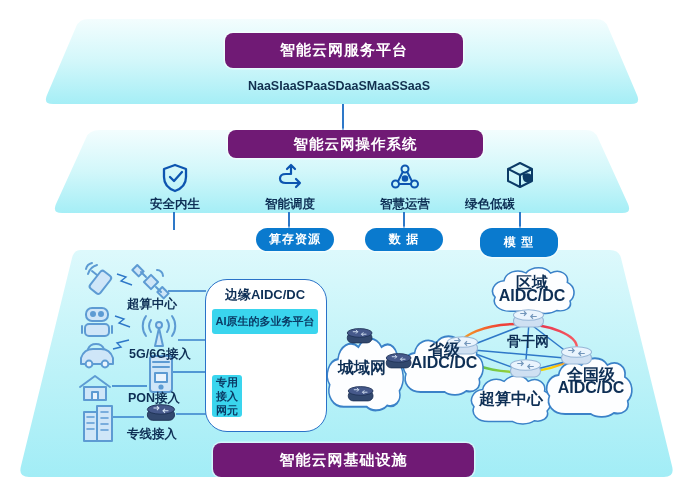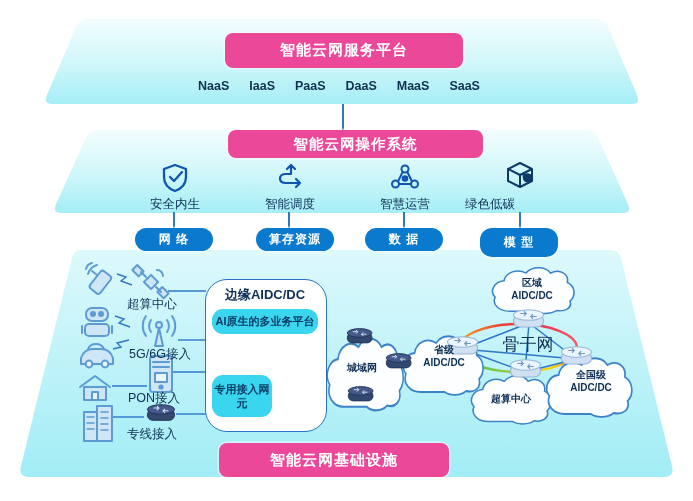--- a/index.html
+++ b/index.html
@@ -2,34 +2,34 @@
 <html><head>
 <meta charset="utf-8">
 <style>
   html,body{margin:0;padding:0;background:#fff}
   .stage{position:relative;width:693px;height:501px;background:#fff;
          font-family:"Liberation Sans","DejaVu Sans",sans-serif;overflow:hidden}
   .abs{position:absolute}
   svg.bg{position:absolute;left:0;top:0;z-index:0}
   .txt{z-index:2}
   .ctr{transform:translateX(-50%);text-align:center;white-space:nowrap}
-  .title-box{background:#ec4899;color:#fff;font-weight:bold;font-size:15px;border-radius:8px;
+  .title-box{background:#701a75;color:#fff;font-weight:bold;font-size:15px;border-radius:8px;
              display:flex;align-items:center;justify-content:center;letter-spacing:1px;
              box-shadow:0 0 0 1.5px rgba(255,255,255,.5)}
   .pill{background:#0a7ace;color:#fff;font-weight:bold;font-size:12px;border-radius:12px;
         display:flex;align-items:center;justify-content:center;letter-spacing:1px;
         box-shadow:0 0 0 1.5px rgba(255,255,255,.55)}
-  .svc-row{display:flex;justify-content:space-between}
+  .svc-row{display:flex;justify-content:center}
   .svc{font-size:12.5px;font-weight:bold;color:#12304f}
-  .cap-label,.acc-label{font-size:12.5px;font-weight:normal;color:#0e2f55}
-  .cloud-label{font-size:10px;font-weight:bold;color:#0e2f55;line-height:13px}
-  .bk-label{font-size:17px;font-weight:normal;color:#0e2f55}
+  .cap-label,.acc-label{font-size:12.5px;font-weight:bold;color:#0e2f55}
+  .cloud-label{font-size:16px;font-weight:bold;color:#0e2f55;line-height:13px}
+  .bk-label{font-size:14px;font-weight:bold;color:#0e2f55}
   .edge-box{background:#fff;border:1.6px solid #2a72c8;border-radius:22px;z-index:1}
   .edge-title{font-size:13px;font-weight:bold;color:#0e2f55}
-  .cyan{background:#3ad5ee;color:#0a3c66;font-weight:bold;font-size:11px;border-radius:11px;
+  .cyan{background:#3ad5ee;color:#0a3c66;font-weight:bold;font-size:11px;border-radius:3px;
         display:flex;align-items:center;justify-content:center;text-align:center;line-height:13px}
 </style>
 </head>
 <body>
 
 <div class="stage">
 
 <svg class="bg" width="693" height="501" viewBox="0 0 693 501">
   <defs>
     <linearGradient id="gL12" x1="0" y1="0" x2="0" y2="1">
@@ -203,46 +203,45 @@
   <span class="svc">DaaS</span>
   <span class="svc">MaaS</span>
   <span class="svc">SaaS</span>
 </div>
 
 <div class="abs txt title-box" style="left:228px;top:130px;width:255px;height:28px;font-size:14.5px">智能云网操作系统</div>
 <div class="abs txt ctr cap-label" style="left:175px;top:196px">安全内生</div>
 <div class="abs txt ctr cap-label" style="left:290px;top:196px">智能调度</div>
 <div class="abs txt ctr cap-label" style="left:405px;top:196px">智慧运营</div>
 <div class="abs txt ctr cap-label" style="left:490px;top:196px">绿色低碳</div>
-<div class="abs txt pill" style="left:135px;top:228px;width:78px;height:23px">网 络</div>
 <div class="abs txt pill" style="left:256px;top:228px;width:78px;height:23px">算存资源</div>
 <div class="abs txt pill" style="left:365px;top:228px;width:78px;height:23px">数 据</div>
 <div class="abs txt pill" style="left:480px;top:228px;width:78px;height:29px">模 型</div>
 
 <div class="abs txt ctr acc-label" style="left:152px;top:296px">超算中心</div>
 <div class="abs txt ctr acc-label" style="left:160px;top:346px">5G/6G接入</div>
 <div class="abs txt ctr acc-label" style="left:154px;top:390px">PON接入</div>
 <div class="abs txt ctr acc-label" style="left:152px;top:426px">专线接入</div>
 
 <div class="abs edge-box" style="left:205px;top:279px;width:120px;height:151px"></div>
 <div class="abs txt ctr edge-title" style="left:265px;top:286px">边缘AIDC/DC</div>
 <div class="abs txt cyan" style="left:212px;top:309px;width:106px;height:25px">AI原生的多业务平台</div>
-<div class="abs txt cyan" style="left:212px;top:375px;width:60px;height:42px;line-height:14px">专用接入网元</div>
+<div class="abs txt cyan" style="left:212px;top:375px;width:30px;height:42px;line-height:14px">专用接入网元</div>
 
 <div class="abs txt ctr cloud-label" style="left:362px;top:361px">城域网</div>
 <div class="abs txt ctr cloud-label" style="left:444px;top:343px">
   <span style="display:block">省级</span>
   <span style="display:block">AIDC/DC</span>
 </div>
 <div class="abs txt ctr cloud-label" style="left:532px;top:276px">
   <span style="display:block">区域</span>
   <span style="display:block">AIDC/DC</span>
 </div>
 <div class="abs txt ctr bk-label" style="left:528px;top:333px">骨干网</div>
 <div class="abs txt ctr cloud-label" style="left:511px;top:392px">超算中心</div>
 <div class="abs txt ctr cloud-label" style="left:591px;top:368px">
   <span style="display:block">全国级</span>
   <span style="display:block">AIDC/DC</span>
 </div>
 
-<div class="abs txt title-box" style="left:219px;top:443px;width:230px;height:34px">智能云网基础设施</div>
+<div class="abs txt title-box" style="left:213px;top:443px;width:261px;height:34px">智能云网基础设施</div>
 
 </div>
 
 </body></html>

